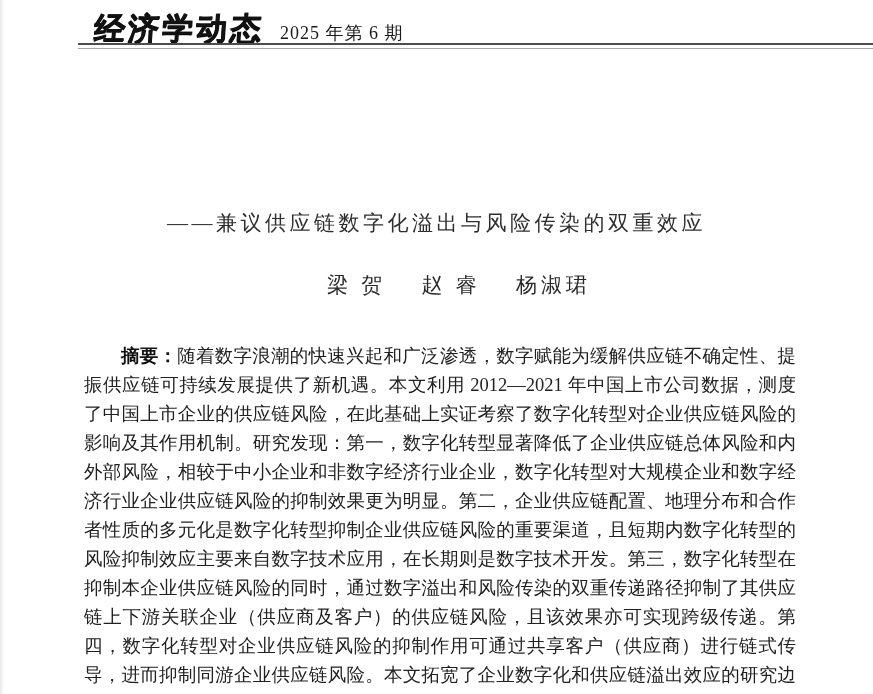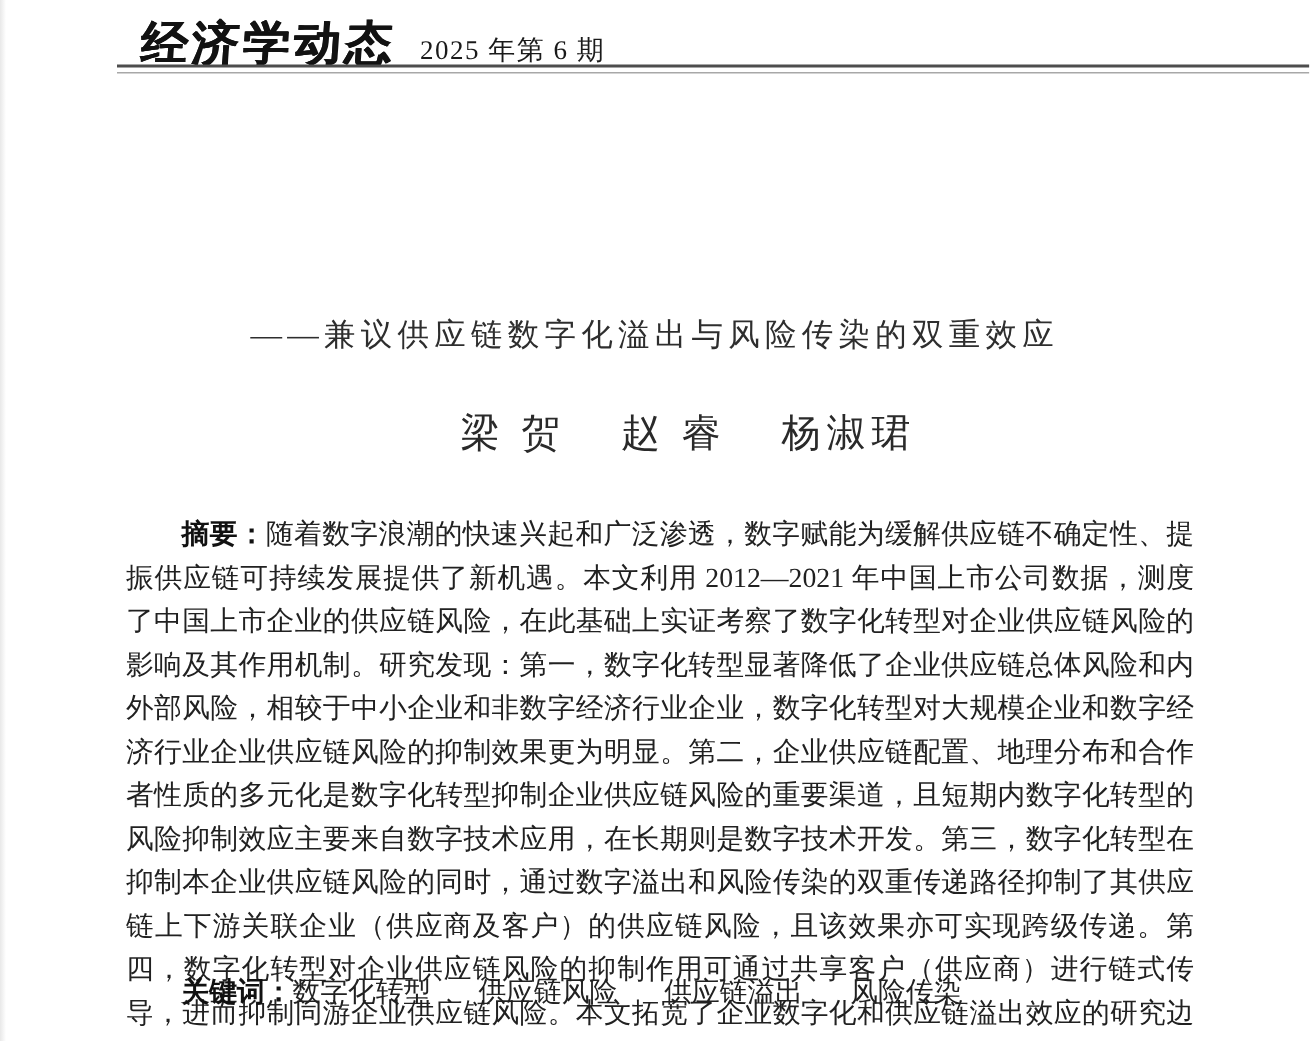--- a/index.html
+++ b/index.html
@@ -68,21 +68,21 @@
     margin: 0;
     text-align: center;
     font-size: 21px;
     font-weight: 400;
     letter-spacing: 3.5px;
     color: #2e2e2e;
   }
   .authors-row {
     position: absolute; top: 271px; left: 0; right: 0;
     text-align: center;
-    font-size: 26px;
+    font-size: 21px;
     color: #2a2a2a;
     padding-left: 45px;
   }
   .author-name { margin: 0 15px; letter-spacing: 4px; }
 
   
   .abstract-paragraph {
     position: absolute; top: 341px; left: 84px;
     width: 712px;
     margin: 0;
@@ -126,14 +126,13 @@
   <h2 class="article-subtitle">——兼议供应链数字化溢出与风险传染的双重效应</h2>
 
   <div class="authors-row">
     <span class="author-name">梁 贺</span>
     <span class="author-name">赵 睿</span>
     <span class="author-name">杨淑珺</span>
   </div>
 
   <p class="abstract-paragraph"><span class="abstract-label">摘要：</span><span>随着数字浪潮的快速兴起和广泛渗透，数字赋能为缓解供应链不确定性、提振供应链可持续发展提供了新机遇。本文利用 2012—2021 年中国上市公司数据，测度了中国上市企业的供应链风险，在此基础上实证考察了数字化转型对企业供应链风险的影响及其作用机制。研究发现：第一，数字化转型显著降低了企业供应链总体风险和内外部风险，相较于中小企业和非数字经济行业企业，数字化转型对大规模企业和数字经济行业企业供应链风险的抑制效果更为明显。第二，企业供应链配置、地理分布和合作者性质的多元化是数字化转型抑制企业供应链风险的重要渠道，且短期内数字化转型的风险抑制效应主要来自数字技术应用，在长期则是数字技术开发。第三，数字化转型在抑制本企业供应链风险的同时，通过数字溢出和风险传染的双重传递路径抑制了其供应链上下游关联企业（供应商及客户）的供应链风险，且该效果亦可实现跨级传递。第四，数字化转型对企业供应链风险的抑制作用可通过共享客户（供应商）进行链式传导，进而抑制同游企业供应链风险。本文拓宽了企业数字化和供应链溢出效应的研究边界，丰富了企业供应链稳定性的影响因素与实现机制研究，对优化我国内循环的发展格局具有重要启示。</span></p>
 
-  <p class="keywords-row"><span class="keywords-label">关键词：</span><span class="keyword">数字化转型</span><span class="keyword">供应链风险</span><span class="keyword">供应链溢出</span><span class="keyword">风险传染</span></p>
 </div>
 
 </body></html>

